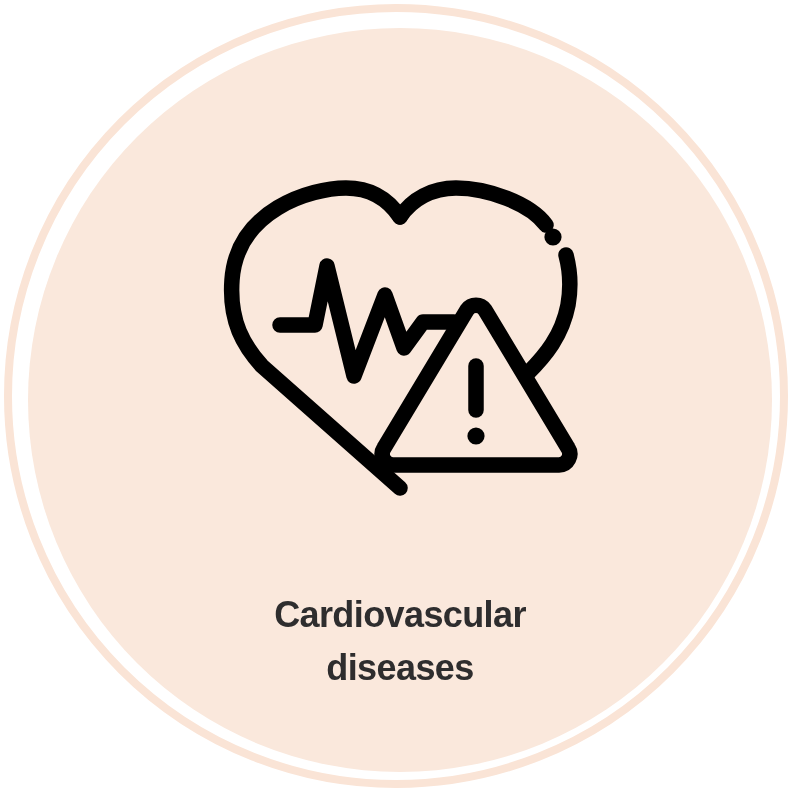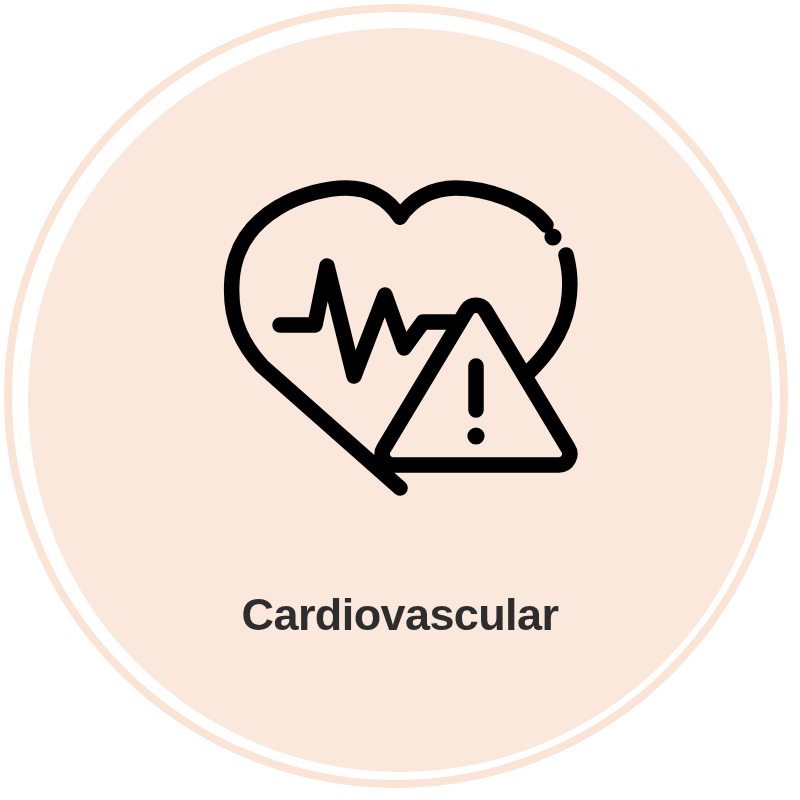--- a/index.html
+++ b/index.html
@@ -70,21 +70,21 @@
     position: absolute;
     left: 100px;
     top: 588px;
     width: 600px;
     text-align: center;
   }
   .label-line {
     display: block;
     font-family: "Liberation Sans", sans-serif;
     font-weight: bold;
-    font-size: 45px;
+    font-size: 36px;
     line-height: 53px;
     letter-spacing: -0.6px;
     color: #2E2D2E;
     white-space: nowrap;
   }
 </style>
 </head>
 <body>
 
 <div id="card">
@@ -134,16 +134,17 @@
                  A 11 11 0 0 1 275 140 Z" fill="#FAE8DC" stroke="#000000" stroke-width="15.5" stroke-linejoin="round"></path>
 
         <line x1="266" y1="196" x2="266" y2="240" stroke="#000000" stroke-width="15.5" stroke-linecap="round"></line>
 
         <circle cx="266" cy="266" r="8.6" fill="#000000"></circle>
       </svg>
     </div>
 
     <div class="label-block">
       <span class="label-line">Cardiovascular</span>
+      <span class="label-line">diseases</span>
     </div>
 
   </div>
 </div>
 
 </body></html>

